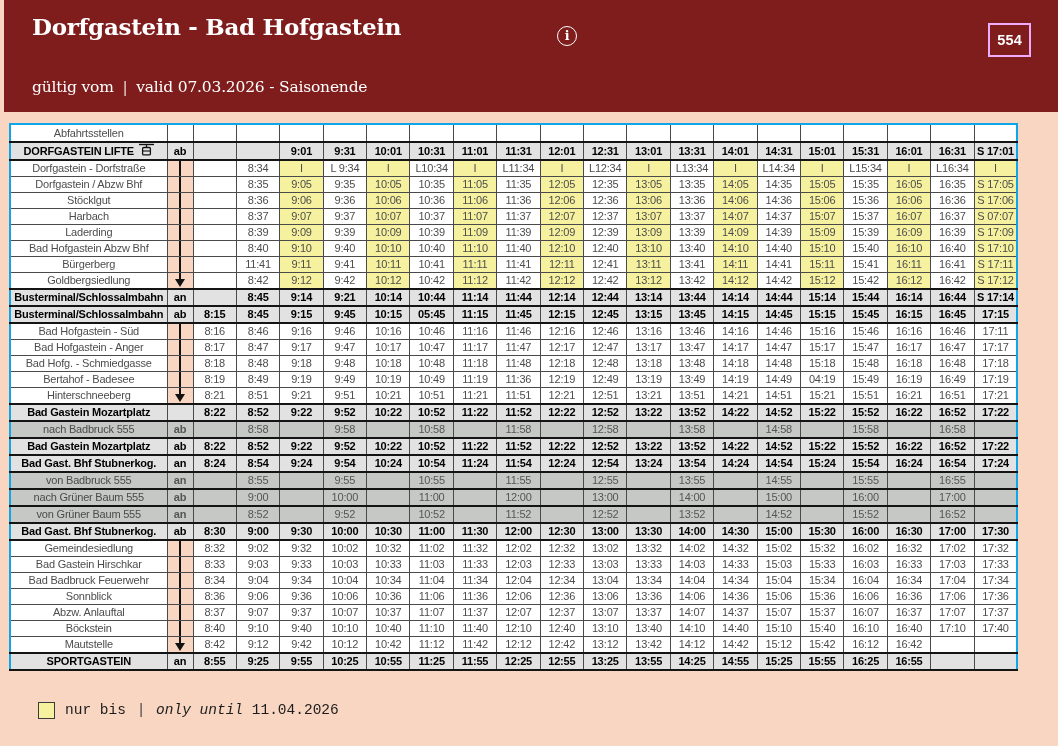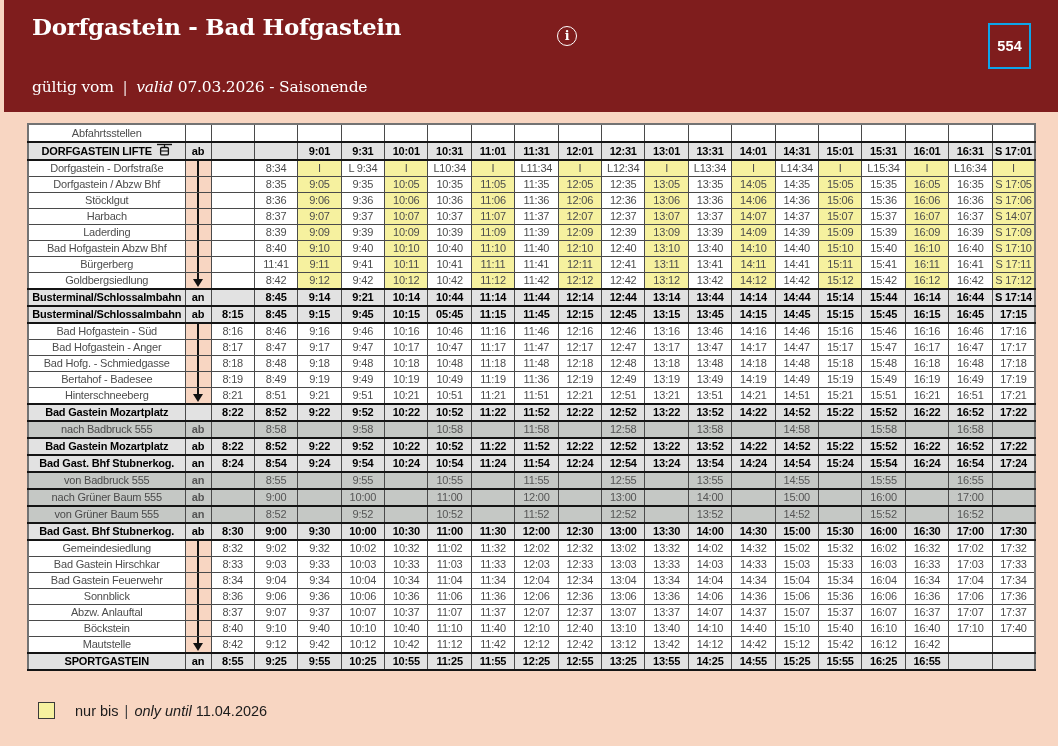--- a/index.html
+++ b/index.html
@@ -6,29 +6,29 @@
   body{
     width:1058px;height:746px;position:relative;overflow:hidden;
     background:#f8d6c2;
     font-family:"Liberation Sans",sans-serif;
   }
   
   .red-band{position:absolute;left:4px;top:0;width:1058px;height:112px;background:#7f1d1d;color:#fff}
   .titles{position:absolute;left:28px;top:11px;font-family:"DejaVu Serif",serif;font-weight:bold;font-size:23px;line-height:31px;letter-spacing:-0.3px}
   .subtitle{position:absolute;left:28px;top:78px;font-family:"DejaVu Serif",serif;font-size:15.5px;letter-spacing:-0.2px}
   .subtitle .pipe{font-weight:normal;opacity:.85;padding:0 4px}
-  .subtitle .it{font-style:italic}
+  .subtitle .it{}
   .info-row{position:absolute;left:553px;top:26px;display:flex;align-items:center;gap:10px;font-size:14.5px;letter-spacing:-0.1px;white-space:nowrap}
   .info-icon{width:18px;height:18px;border:1.6px solid #fff;border-radius:50%;display:flex;align-items:center;justify-content:center;
     font-family:"DejaVu Serif",serif;font-size:12.5px;font-weight:bold;line-height:1;flex:0 0 auto}
   .info-row .it{font-style:italic}
   .info-row .pipe{padding:0 1px}
-  .route-box{position:absolute;right:31px;top:23px;border:2px solid #0ea5e9;color:#fff;font-weight:bold;font-size:14.5px;padding:13px 7px;letter-spacing:0.2px}
+  .route-box{position:absolute;right:31px;top:23px;border:2px solid #f0abfc;color:#fff;font-weight:bold;font-size:14.5px;padding:7px 7px;letter-spacing:0.2px}
   
-  table.tt{position:absolute;left:27px;top:123px;border-collapse:collapse;table-layout:fixed;background:#fff;border:2px solid #737373}
+  table.tt{position:absolute;left:9px;top:123px;border-collapse:collapse;table-layout:fixed;background:#fff;border:2px solid #0ea5e9}
   table.tt td{
     border:1px solid #4a4a4a;height:15px;padding:0;margin:0;
     font-size:11px;line-height:15px;text-align:center;color:#4d4d4d;
     white-space:nowrap;overflow:hidden;letter-spacing:-0.2px;
   }
   td.name{text-align:left;padding-left:4px;color:#1b1b1b;letter-spacing:-0.35px}
   td.name .gondola{vertical-align:-1px;margin-left:5px}
   td.marker{font-weight:bold;color:#000;font-size:10.5px}
   tr.light td{background:#e2e2e2}
   tr.mid td{background:#c5c8c5;color:#555}
@@ -39,22 +39,22 @@
   tr.major td{border-top:2px solid #141414;border-bottom:2px solid #141414}
   tr.head td{background:#fff;height:16px}
   td.muted{font-weight:normal;color:#8f8f8f}
   
   td.arrow-cell{background:#f8d6c2;position:relative;padding:0}
   td.arrow-cell .line{position:absolute;left:50%;top:-1px;bottom:-1px;width:2px;margin-left:-1px;background:#111}
   td.arrow-cell.end .line{bottom:7px}
   td.arrow-cell.end .head{position:absolute;left:50%;bottom:1px;margin-left:-5px;width:0;height:0;
     border-left:5px solid transparent;border-right:5px solid transparent;border-top:8px solid #111}
   
-  .legend{position:absolute;left:38px;top:702px;display:flex;align-items:flex-end;gap:20px;
-    font-family:Liberation Sans, sans-serif;font-size:14.5px;color:#1c1c1c}
+  .legend{position:absolute;left:38px;top:702px;display:flex;align-items:flex-start;gap:10px;
+    font-family:Liberation Mono, monospace;font-size:14.5px;color:#1c1c1c}
   .legend .swatch{width:15px;height:15px;background:#f6f19f;border:1px solid #3a3a3a;display:inline-block;flex:0 0 auto}
   .legend .pipe{padding:0 2px;color:#444}
   .legend .it{font-style:italic}
 </style>
 </head>
 <body>
 
 <div class="red-band">
   <div class="titles">
     <div>Dorfgastein - Bad Hofgastein</div>
@@ -240,21 +240,21 @@
         <td class="yellow">12:07</td>
         <td>12:37</td>
         <td class="yellow">13:07</td>
         <td>13:37</td>
         <td class="yellow">14:07</td>
         <td>14:37</td>
         <td class="yellow">15:07</td>
         <td>15:37</td>
         <td class="yellow">16:07</td>
         <td>16:37</td>
-        <td class="yellow">S 14:07</td>
+        <td class="yellow">S 07:07</td>
       </tr>
       <tr class="">
         <td class="name">Laderding</td>
         <td class="arrow-cell">
           <div class="line"></div>
         </td>
         <td></td>
         <td>8:39</td>
         <td class="yellow">9:09</td>
         <td>9:39</td>
@@ -412,21 +412,21 @@
         <td>12:16</td>
         <td>12:46</td>
         <td>13:16</td>
         <td>13:46</td>
         <td>14:16</td>
         <td>14:46</td>
         <td>15:16</td>
         <td>15:46</td>
         <td>16:16</td>
         <td>16:46</td>
-        <td>17:16</td>
+        <td>17:11</td>
       </tr>
       <tr class="">
         <td class="name">Bad Hofgastein - Anger</td>
         <td class="arrow-cell">
           <div class="line"></div>
         </td>
         <td>8:17</td>
         <td>8:47</td>
         <td>9:17</td>
         <td>9:47</td>
@@ -483,21 +483,21 @@
         <td>10:19</td>
         <td>10:49</td>
         <td>11:19</td>
         <td>11:36</td>
         <td>12:19</td>
         <td>12:49</td>
         <td>13:19</td>
         <td>13:49</td>
         <td>14:19</td>
         <td>14:49</td>
-        <td>15:19</td>
+        <td>04:19</td>
         <td>15:49</td>
         <td>16:19</td>
         <td>16:49</td>
         <td>17:19</td>
       </tr>
       <tr class="">
         <td class="name">Hinterschneeberg</td>
         <td class="arrow-cell end">
           <div class="line"></div>
           <div class="head"></div>
@@ -750,21 +750,21 @@
         <td>14:03</td>
         <td>14:33</td>
         <td>15:03</td>
         <td>15:33</td>
         <td>16:03</td>
         <td>16:33</td>
         <td>17:03</td>
         <td>17:33</td>
       </tr>
       <tr class="">
-        <td class="name">Bad Gastein Feuerwehr</td>
+        <td class="name">Bad Badbruck Feuerwehr</td>
         <td class="arrow-cell">
           <div class="line"></div>
         </td>
         <td>8:34</td>
         <td>9:04</td>
         <td>9:34</td>
         <td>10:04</td>
         <td>10:34</td>
         <td>11:04</td>
         <td>11:34</td>

